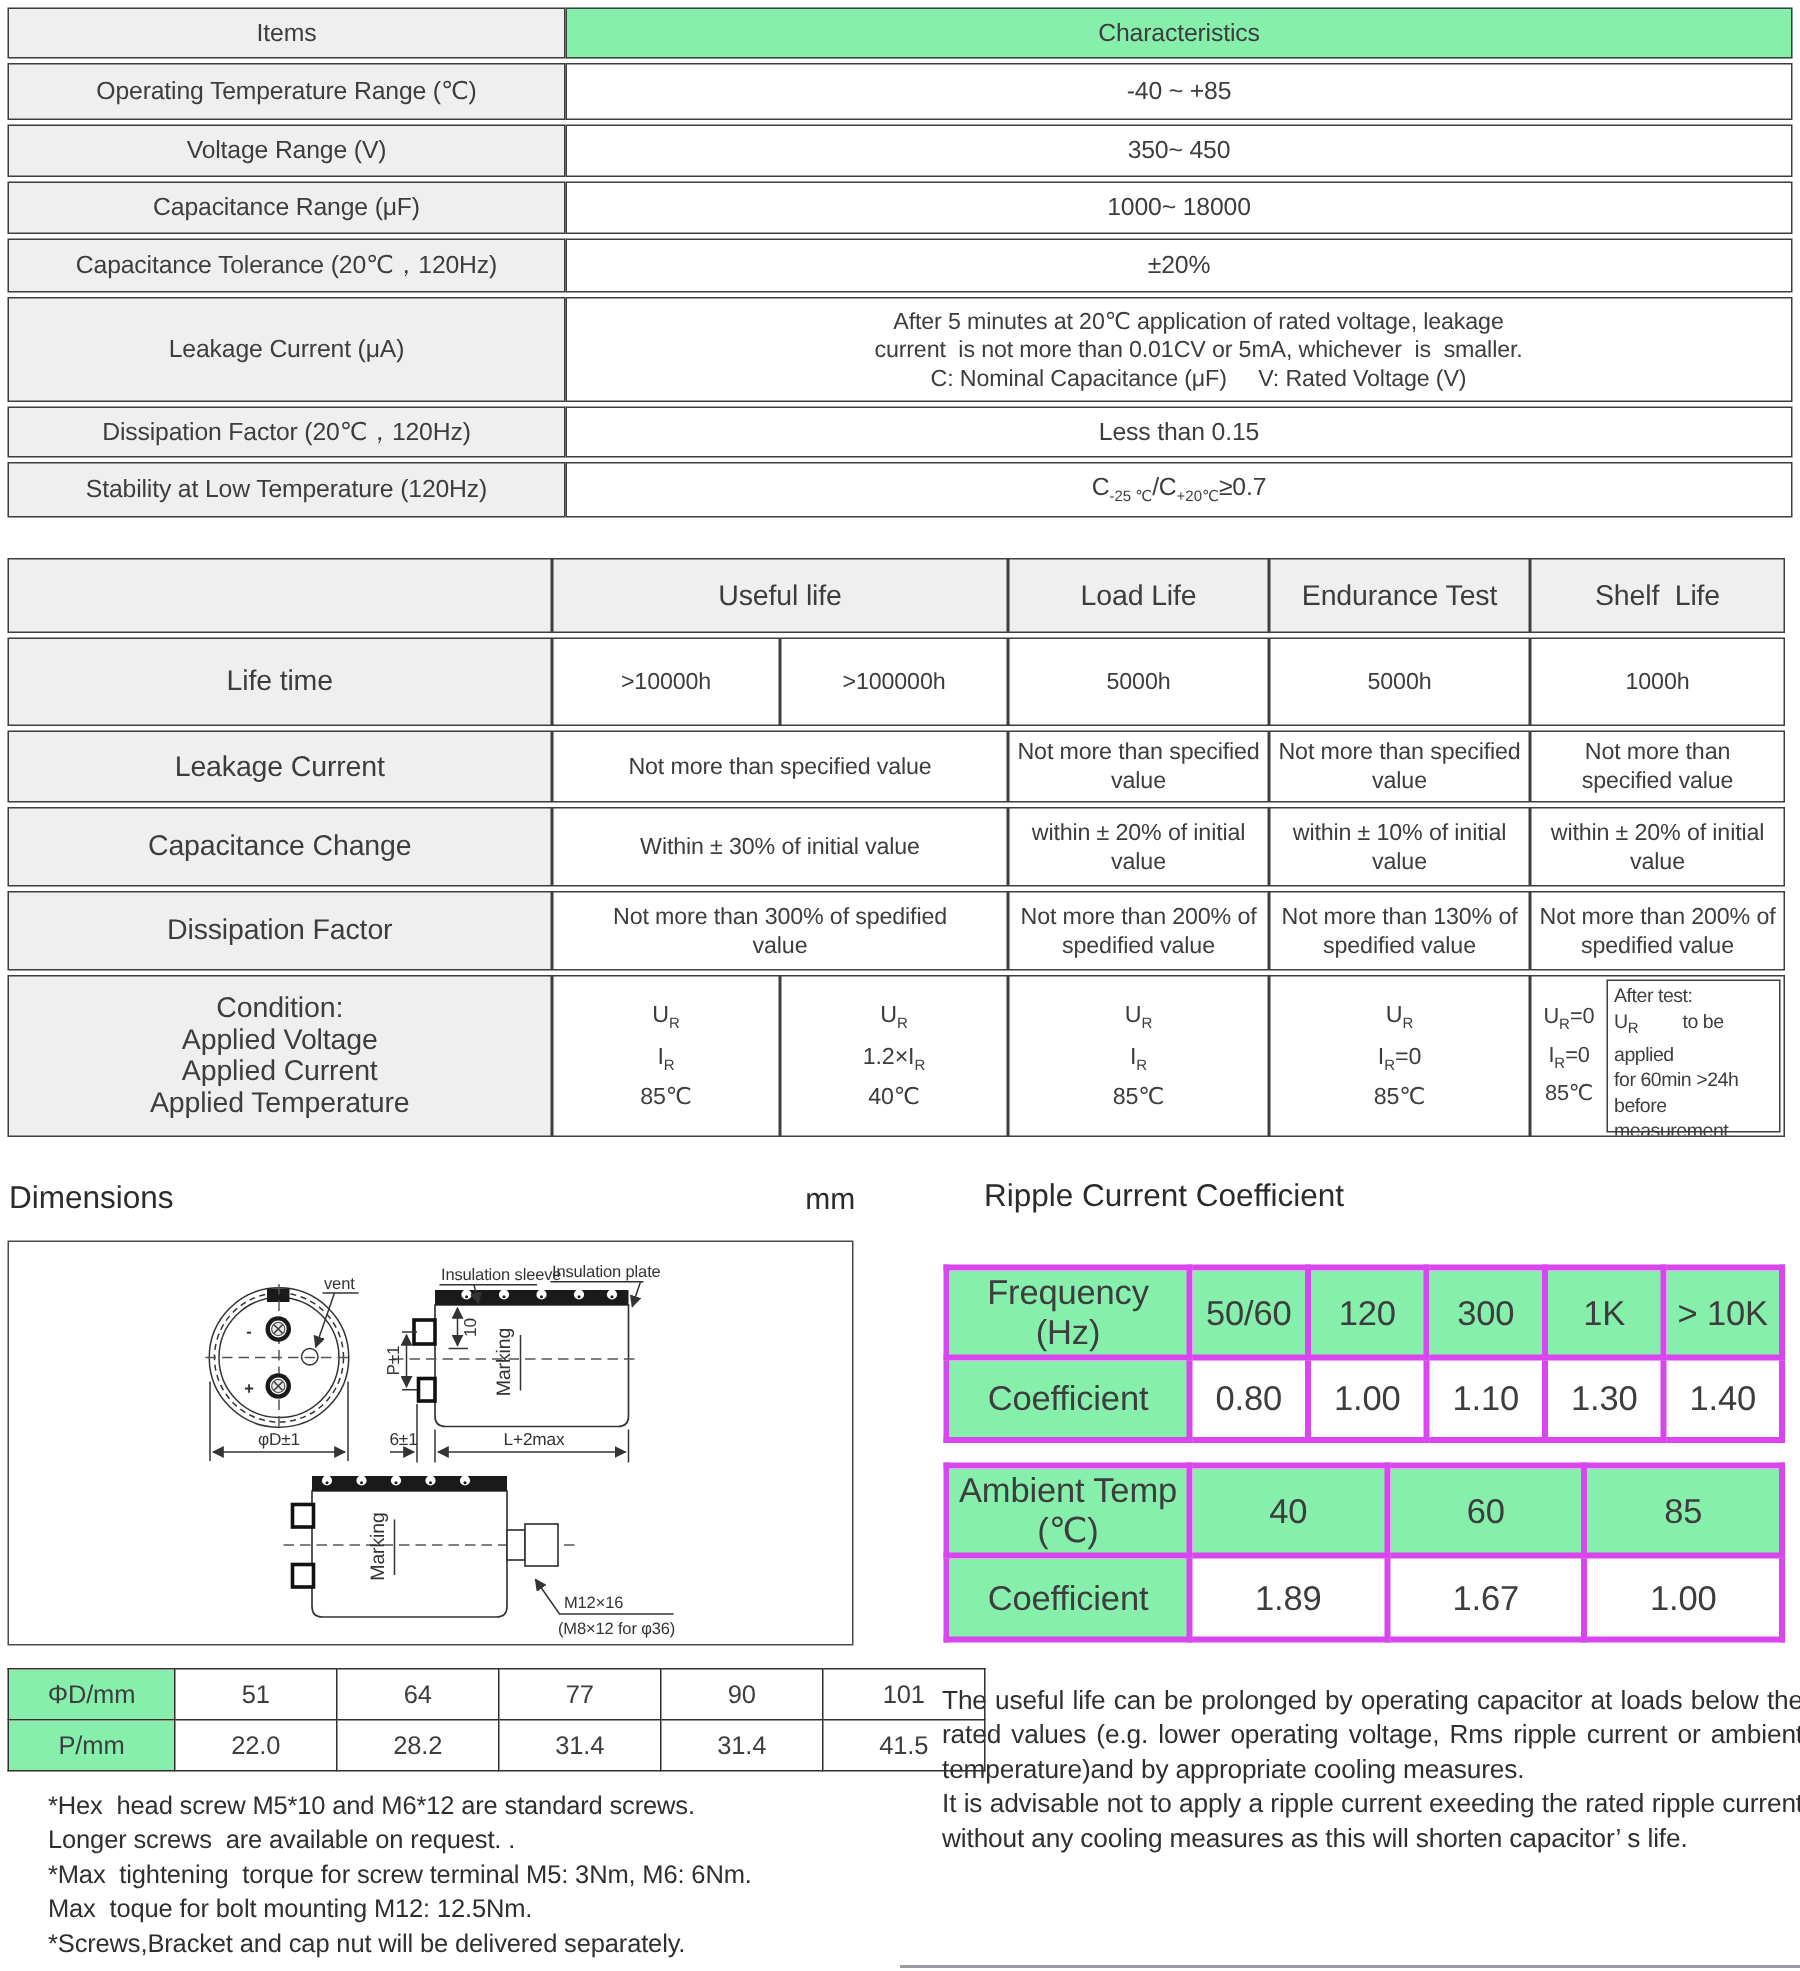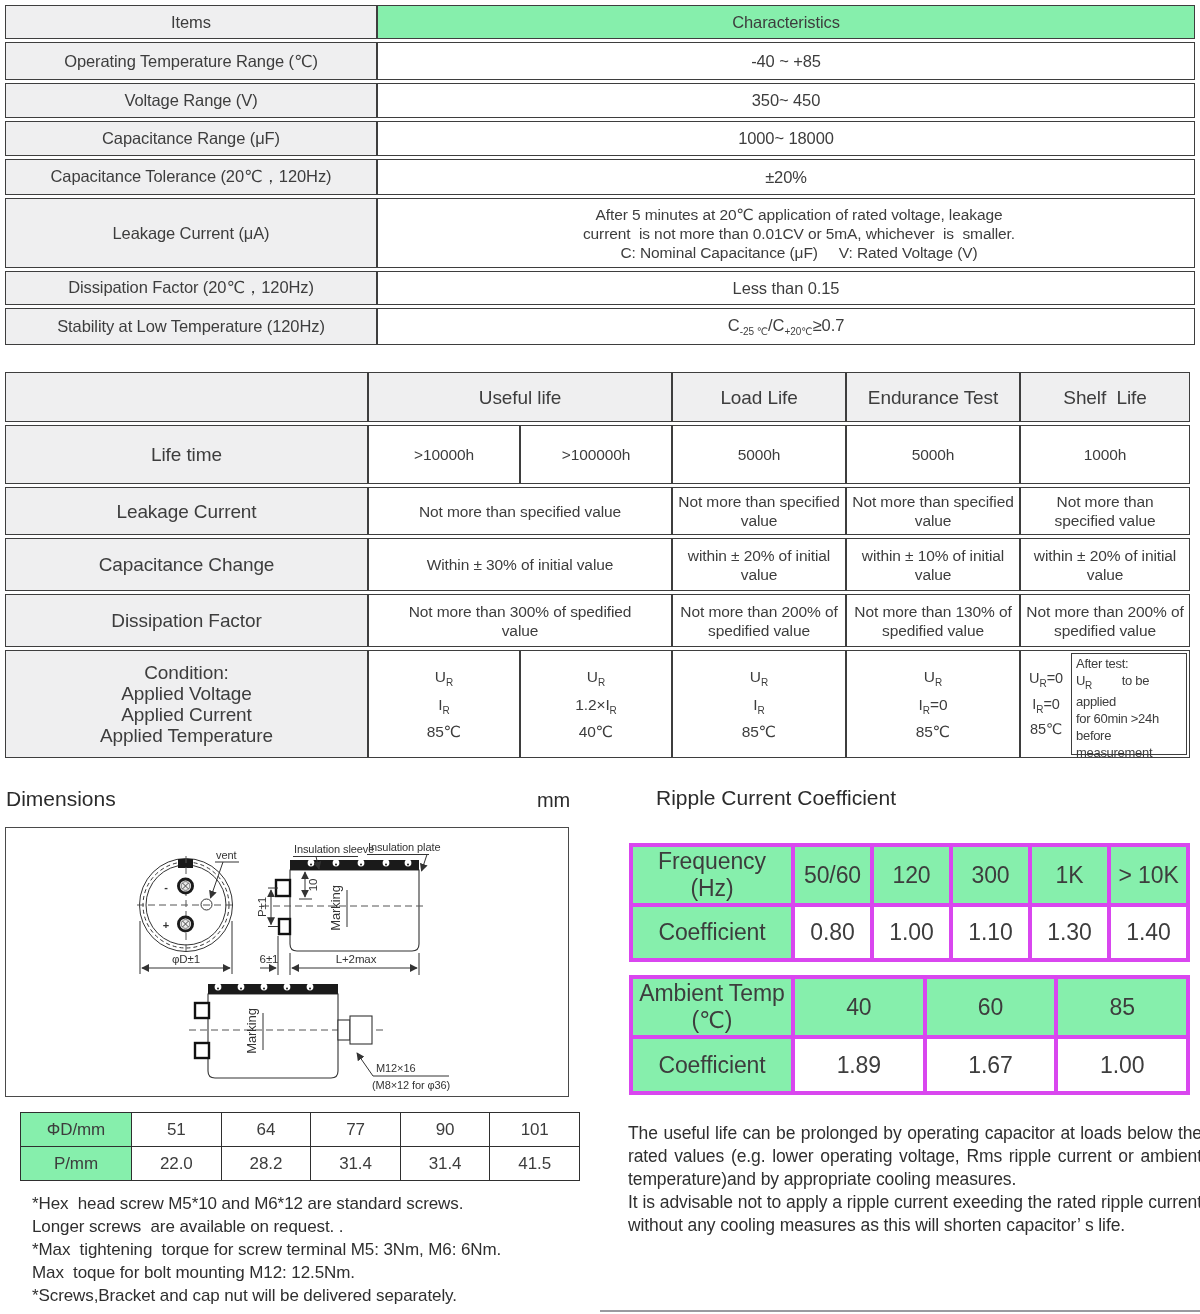--- a/index.html
+++ b/index.html
@@ -53,21 +53,21 @@
   .ripple-table{position:absolute;border-collapse:collapse;width:561px;left:629px;}
   .ripple-table td{border:4px solid #d946ef;font-size:23px;color:#3d3d3d;}
   #freq-table{top:843px;}
   #freq-table td{height:49px;}
   #freq-table .lab-col{width:156px;}
   #temp-table{top:975px;}
   #temp-table td{height:50px;}
   #temp-table .lab-col{width:156px;}
 
   
-  #dia-table{position:absolute;left:20px;top:1112px;width:560px;border-collapse:collapse;}
+  #dia-table{position:absolute;left:5px;top:1112px;width:652px;border-collapse:collapse;}
   #dia-table td{border:1.5px solid #2f2f2f;height:31px;font-size:17px;color:#3d3d3d;}
   #dia-table .lab-col{width:108px;}
 
   
   #notes{position:absolute;left:6px;top:1192px;width:590px;font-size:17px;line-height:23px;color:#2f2f2f;}
   #life-par{position:absolute;left:628px;top:1122px;width:574px;font-size:17.5px;line-height:23px;color:#2f2f2f;text-align:justify;}
   #life-par p{margin:0;}
   #bottom-rule{position:absolute;left:600px;top:1310px;width:600px;border-top:2px solid #9a9aa0;height:0;}
 </style>
 </head>

